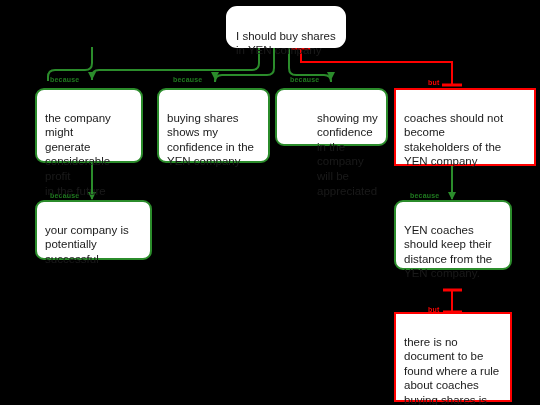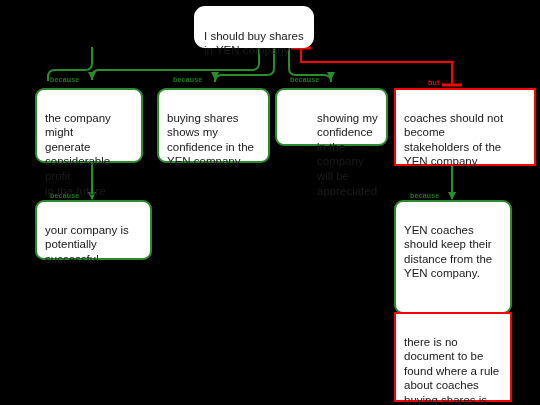--- a/index.html
+++ b/index.html
@@ -101,21 +101,21 @@
       <path d="M 452 200 L 448 192 L 456 192 Z" fill="#2b8c2b"></path>
     </g>
 
     <g>
       <line x1="443" y1="290" x2="462" y2="290" stroke="#ff0000" stroke-width="3"></line>
       <path d="M 452 290 L 452 311" fill="none" stroke="#ff0000" stroke-width="2"></path>
       <line x1="443" y1="312" x2="462" y2="312" stroke="#ff0000" stroke-width="3"></line>
     </g>
   </svg>
 
-  <div class="node root" style="left:194px; top:6px; width:120px; height:42px;">
+  <div class="node root" style="left:226px; top:6px; width:120px; height:42px;">
     <span>I should buy shares
 in YEN company</span>
   </div>
 
   <div class="edge-label because" style="left:50px; top:76px;">because</div>
   <div class="edge-label because" style="left:173px; top:76px;">because</div>
   <div class="edge-label because" style="left:290px; top:76px;">because</div>
   <div class="edge-label but" style="left:428px; top:79px;">but</div>
   <div class="edge-label because" style="left:50px; top:192px;">because</div>
   <div class="edge-label because" style="left:410px; top:192px;">because</div>
@@ -148,21 +148,21 @@
 stakeholders of the
 YEN company</span>
   </div>
 
   <div class="node green" style="left:35px; top:200px; width:117px; height:60px;">
     <span>your company is
 potentially
 successful</span>
   </div>
 
-  <div class="node green" style="left:394px; top:200px; width:118px; height:114px;">
+  <div class="node green" style="left:394px; top:200px; width:118px; height:70px;">
     <span>YEN coaches
 should keep their
 distance from the
 YEN company.</span>
   </div>
 
   <div class="node red" style="left:394px; top:312px; width:118px; height:90px;">
     <span>there is no
 document to be
 found where a rule

